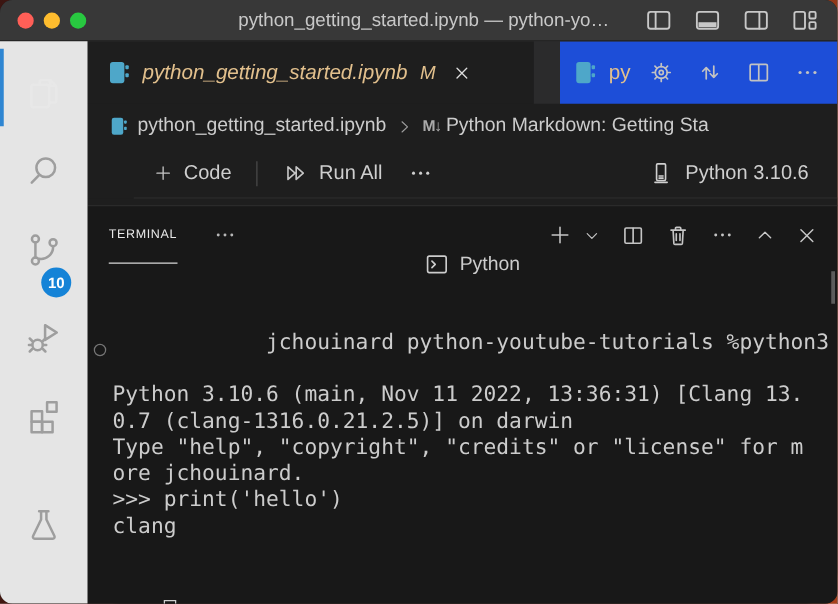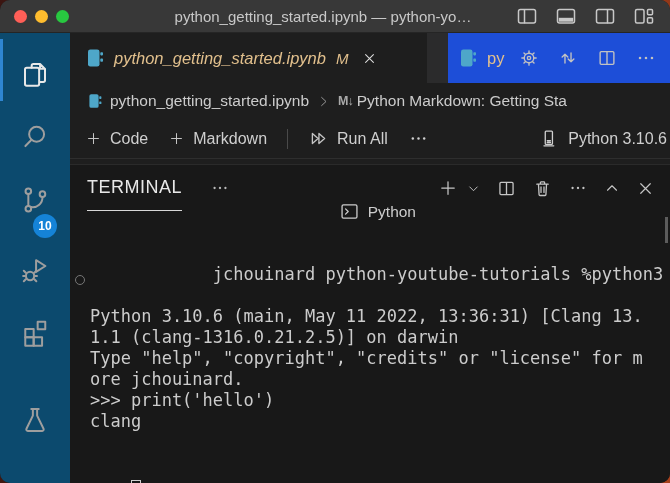--- a/index.html
+++ b/index.html
@@ -9,27 +9,27 @@
 
   .window { width:670px; height:483px; border-radius:10px; overflow:hidden;
     display:flex; flex-direction:column; background:#1e1e1e; }
 
   
   .titlebar { height:33px; flex:none; background:#383838; border-bottom:1px solid #252525;
     display:flex; align-items:center; position:relative; color:#c9c9c9; }
   .traffic { display:flex; gap:8px; margin-left:14px; }
   .tl { width:13px; height:13px; border-radius:50%; }
   .tl.red{ background:#ff5f57; } .tl.yel{ background:#febc2e; } .tl.grn{ background:#28c840; }
-  .win-title { position:absolute; left:158px; width:330px; text-align:center; font-size:15px;
+  .win-title { position:absolute; left:174px; width:330px; text-align:center; font-size:15px;
     white-space:nowrap; overflow:hidden; color:#c8c8c8; }
   .layout-btns { margin-left:auto; display:flex; gap:15px; padding-right:14px; color:#c8c8c8; }
 
   
   .main { flex:1; display:flex; min-height:0; }
-  .activitybar { width:70px; flex:none; background:#0c4a6e; position:relative; color:#9e9e9e; }
+  .activitybar { width:70px; flex:none; background:#e5e5e5; position:relative; color:#9e9e9e; }
   .act-item { position:absolute; left:50%; transform:translateX(-50%); width:36px; height:36px;
     display:flex; align-items:center; justify-content:center; }
   .act-ind { position:absolute; left:0; top:6px; width:3px; height:62px; background:#2f86d2; }
   .scm-badge { position:absolute; top:181px; left:33px; width:24px; height:24px; border-radius:50%;
     background:#1583d7; color:#fff; font-size:12px; font-weight:bold; line-height:24px;
     text-align:center; }
 
   .content { flex:1; min-width:0; display:flex; flex-direction:column; background:#1e1e1e;border-radius:25px; }
 
   
@@ -49,34 +49,34 @@
 
   
   .crumbs { height:36px; flex:none; display:flex; align-items:center; gap:7px;
     padding-left:17px; white-space:nowrap; overflow:hidden; color:#cccccc; font-size:15.5px; }
   .crumb-sep { color:#9d9d9d; display:flex; }
   .md-glyph { color:#a9a9a9; font-size:12.5px; font-weight:bold; letter-spacing:-1px;
     margin-right:-3px; }
 
   
   .nbtoolbar { height:40px; flex:none; display:flex; align-items:center; gap:20px;
-    padding-left:15px; border-bottom:1px solid #2e2e2e; color:#cfcfcf; font-size:16px; }
+    padding-left:15px; border-bottom:1px solid #2e2e2e; color:#cfcfcf; font-size:16px;margin-left:37px; }
   .tb-btn { display:flex; align-items:center; gap:8px; }
   .tb-btn .ico { color:#c5c5c5; display:flex; }
   .vdiv { width:1px; height:20px; background:#4a4a4a; }
-  .kernel { margin-left:auto; display:flex; align-items:center; gap:9px; padding-right:3px; }
+  .kernel { margin-left:auto; display:flex; align-items:center; gap:9px; padding-right:23px; }
 
   .sash { height:5px; flex:none; background:#1e1e1e; }
 
   
   .panel { flex:1; min-height:0; background:#181818; border-top:1px solid #2a2a2a;
     display:flex; flex-direction:column; }
   .panel-header { height:46px; flex:none; display:flex; align-items:center;
     padding:0 15px 0 17px; }
-  .panel-tab { height:100%; display:flex; align-items:center; font-size:18px;
+  .panel-tab { height:100%; display:flex; align-items:center; font-size:10px;
     letter-spacing:.5px; color:#e8e8e8; border-bottom:1px solid #d7d7d7; }
   .header-dots { margin-left:28px; color:#b8b8b8; display:flex; }
   .term-actions { margin-left:auto; display:flex; align-items:center; gap:15px; color:#c5c5c5; }
   .shell { display:flex; align-items:center; gap:8px; margin-right:7px; color:#cccccc;
     font-size:15.5px;margin-top:47px; }
 
   .term-body { flex:1; position:relative; padding:11px 10px 0 20px; color:#cccccc;
     font-family:"DejaVu Sans Mono", monospace; font-size:17px; line-height:21px; }
   .term-line { position:relative; white-space:pre; }
   .term-line > span { white-space:pre;margin-top:48px; }
@@ -263,28 +263,20 @@
 
       <div class="nbtoolbar">
         <div class="tb-btn">
           <span class="ico">
             <svg width="17" height="17" viewBox="0 0 24 24">
                 <path class="st" stroke-width="1.7" d="M12 5 V19 M5 12 H19"></path>
               </svg>
           </span>
           <span>Code</span>
         </div>
-        <div class="tb-btn">
-          <span class="ico">
-            <svg width="17" height="17" viewBox="0 0 24 24">
-                <path class="st" stroke-width="1.7" d="M12 5 V19 M5 12 H19"></path>
-              </svg>
-          </span>
-          <span>Markdown</span>
-        </div>
         <div class="vdiv"></div>
         <div class="tb-btn">
           <span class="ico">
             <svg width="21" height="21" viewBox="0 0 24 24">
                 <path class="st" d="M5 6.2 L11.5 12 L5 17.8 Z M12.5 6.2 L19 12 L12.5 17.8 Z"></path>
               </svg>
           </span>
           <span>Run All</span>
         </div>
         <span class="ico">
@@ -366,22 +358,22 @@
                 </svg>
             </span>
           </div>
         </div>
 
         <div class="term-body">
           <div class="term-line">
             <span class="cmd-circle"></span>
             <span>jchouinard python-youtube-tutorials %python3</span>
           </div>
-          <div class="term-line"><span>Python 3.10.6 (main, May 11 2022, 13:36:31) [Clang 13.</span></div>
-          <div class="term-line"><span>1.1 (clang-1316.0.21.2.5)] on darwin</span></div>
+          <div class="term-line"><span>Python 3.10.6 (main, Nov 11 2022, 13:36:31) [Clang 13.</span></div>
+          <div class="term-line"><span>0.7 (clang-1316.0.21.2.5)] on darwin</span></div>
           <div class="term-line"><span>Type "help", "copyright", "credits" or "license" for m</span></div>
           <div class="term-line"><span>ore jchouinard.</span></div>
           <div class="term-line"><span>&gt;&gt;&gt; print('hello')</span></div>
           <div class="term-line"><span>clang</span></div>
           <div class="term-line"><span>&gt;&gt;&gt; </span><span class="cursor"></span></div>
           <div class="term-scroll"></div>
         </div>
       </div>
     </div>
   </div>

